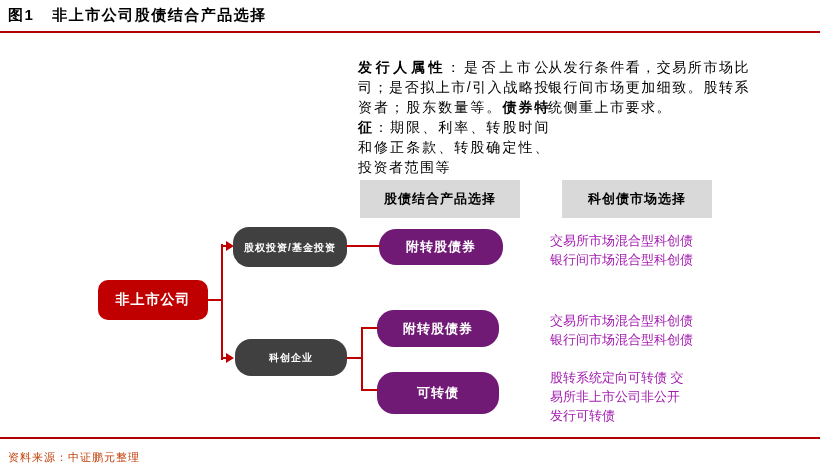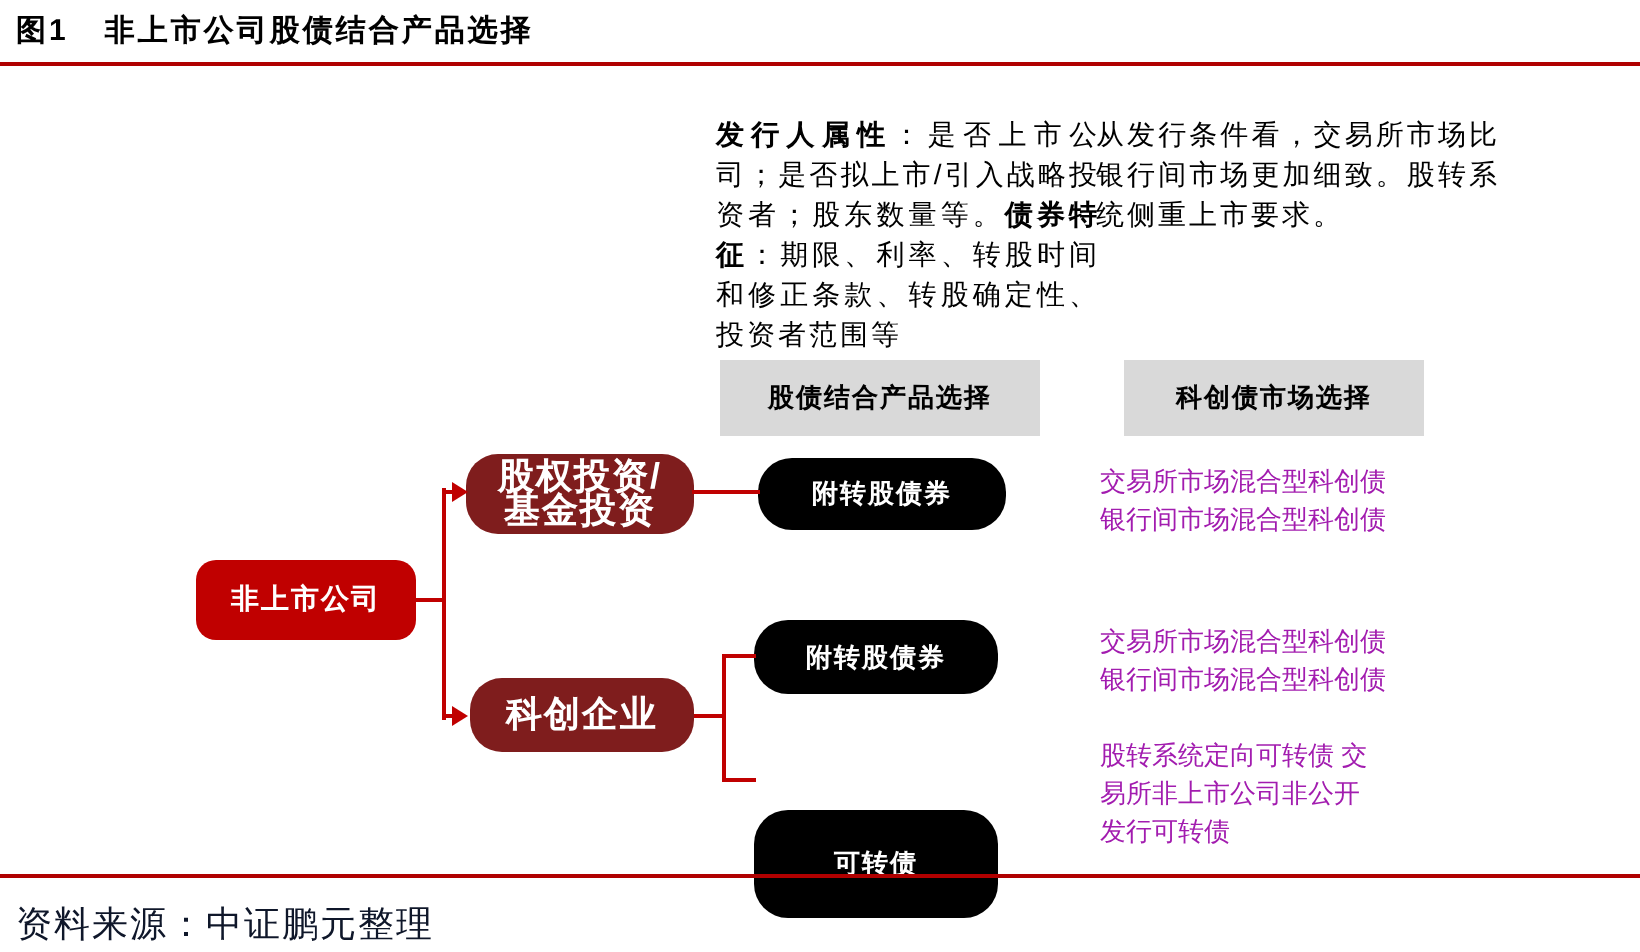--- a/index.html
+++ b/index.html
@@ -61,33 +61,33 @@
     color: #fff;
     font-weight: bold;
     letter-spacing: 1px;
   }
   .node-red {
     left: 98px; top: 280px; width: 110px; height: 40px;
     background: #C00000; border-radius: 10px;
     font-size: 14px;
   }
   .node-blue {
-    background: #7f1d1d; border-radius: 16px;
-    font-size: 18px; line-height: 17px;
+    background: #404040; border-radius: 16px;
+    font-size: 10px; line-height: 17px;
     padding: 2px 8px;
   }
   .node-blue-1 { left: 233px; top: 227px; width: 114px; height: 40px; }
   .node-blue-2 { left: 235px; top: 339px; width: 112px; height: 37px; }
   .node-gray {
-    background: #000000; border-radius: 17px;
+    background: #701a75; border-radius: 17px;
     font-size: 13px;
   }
   .node-gray-1 { left: 379px; top: 229px; width: 124px; height: 36px; }
   .node-gray-2 { left: 377px; top: 310px; width: 122px; height: 37px; }
-  .node-gray-3 { left: 377px; top: 372px; width: 122px; height: 54px; margin-top: 33px; }
+  .node-gray-3 { left: 377px; top: 372px; width: 122px; height: 42px; }
 
   .annotation {
     font-size: 13px;
     line-height: 19px;
     color: #a21caf;
     white-space: pre-line;
   }
   .annotation-1 { left: 550px; top: 231px; width: 220px; }
   .annotation-2 { left: 550px; top: 311px; width: 220px; }
   .annotation-3 { left: 550px; top: 368px; width: 142px; white-space: normal; }
@@ -97,22 +97,22 @@
   .conn-v { width: 2px; }
   .arrowhead {
     width: 0; height: 0;
     border-top: 5px solid transparent;
     border-bottom: 5px solid transparent;
     border-left: 8px solid #C00000;
   }
 
   .source-line {
     left: 8px; top: 450px;
-    font-size: 18px;
-    color: #0f172a;
+    font-size: 11px;
+    color: #c2410c;
     letter-spacing: 1px;
   }
 </style>
 </head>
 <body>
 
 <div class="page">
 
   <div class="abs fig-title">
     <span class="fig-label">图1</span><span>非上市公司股债结合产品选择</span>

